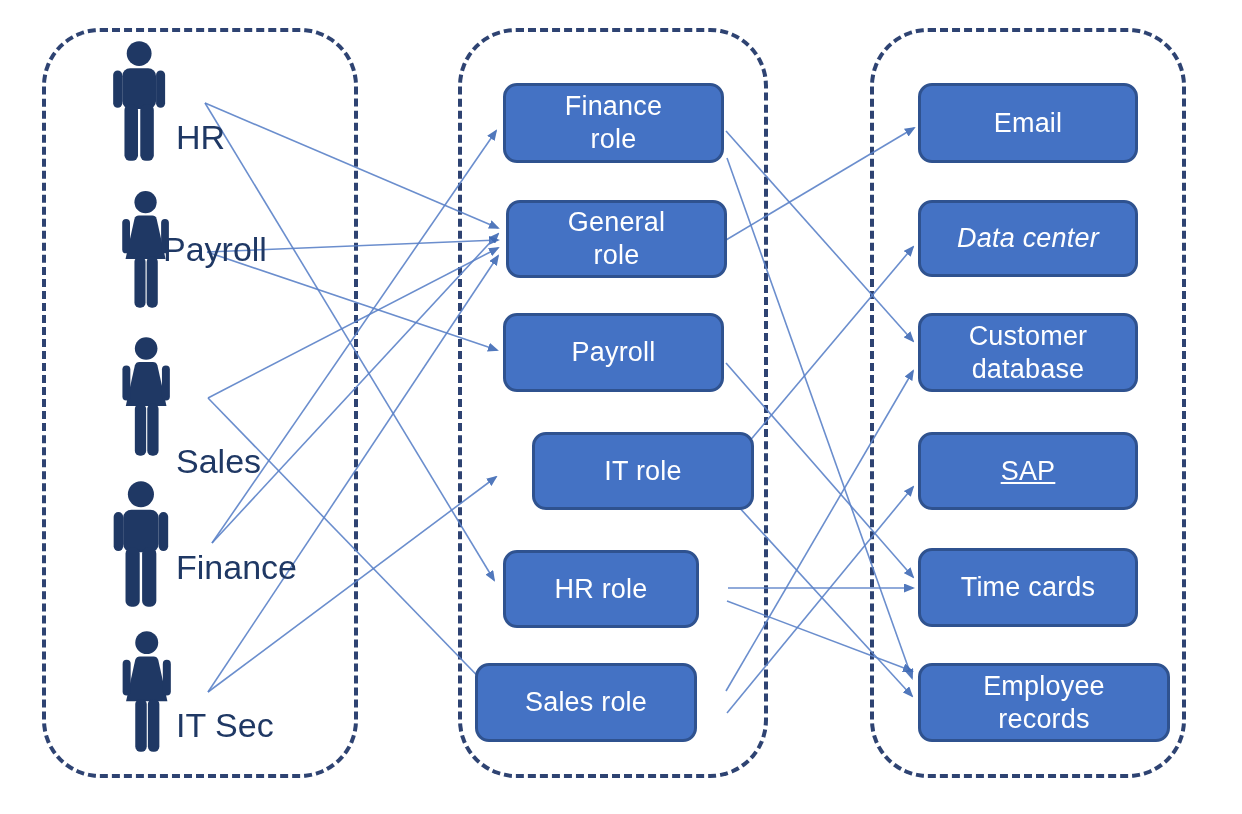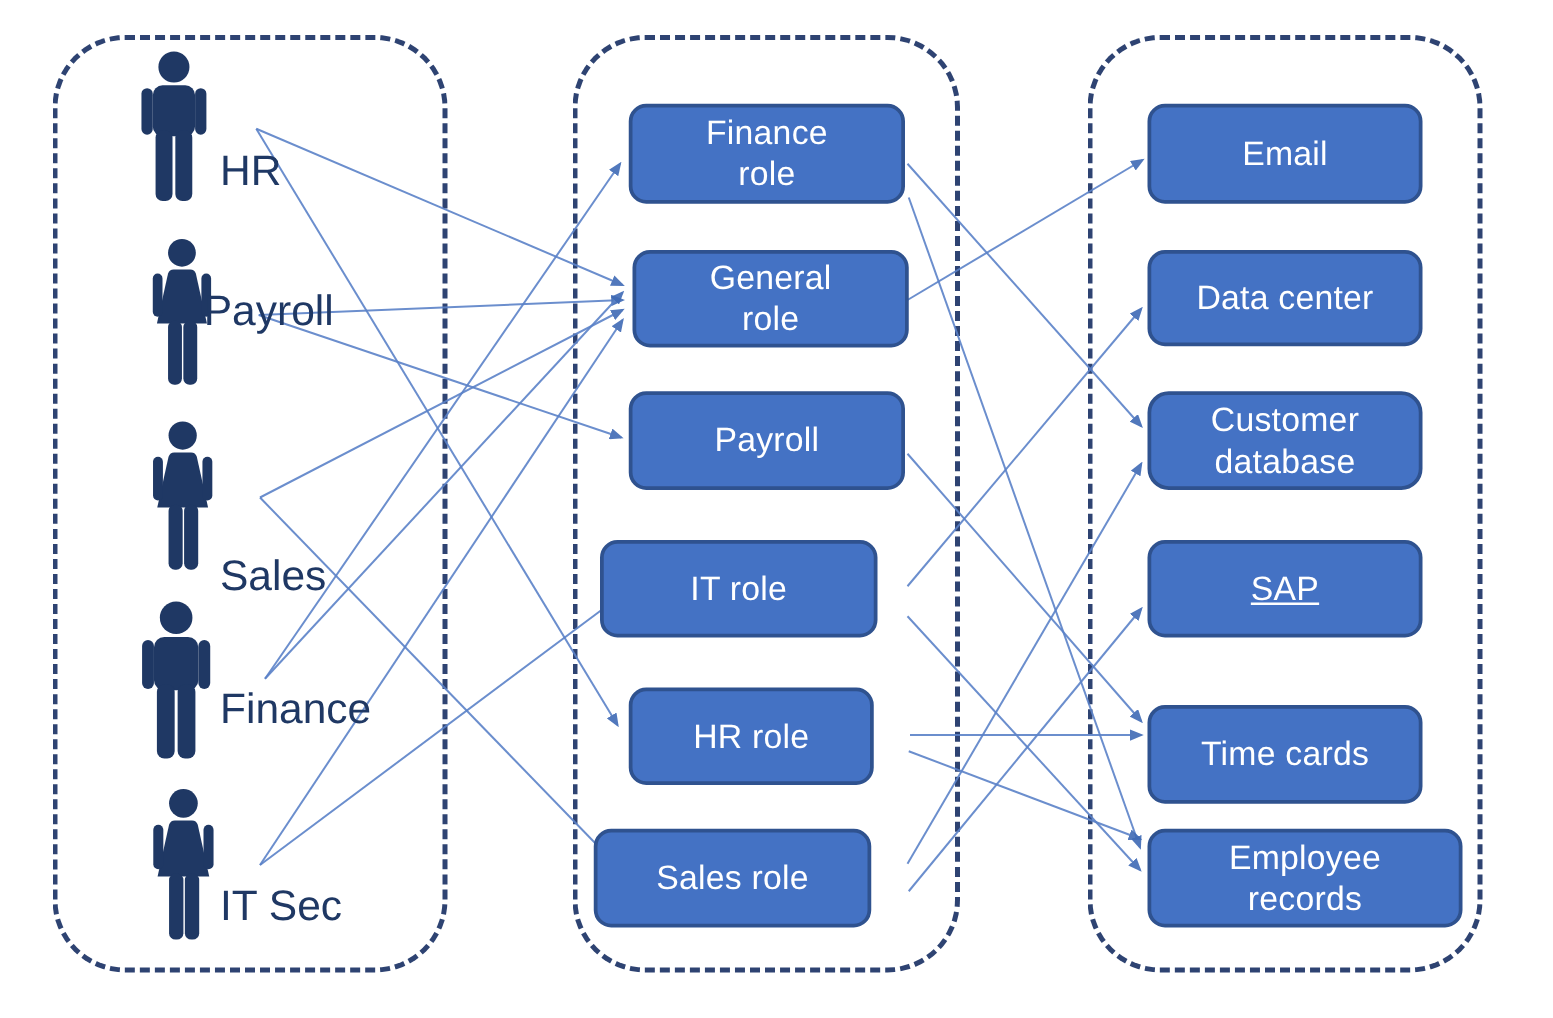--- a/index.html
+++ b/index.html
@@ -146,43 +146,43 @@
         <div>Finance</div>
         <div>role</div>
       </div>
       <div class="node-box" style="left: 506px; top: 200px; width: 221px; height: 78px;">
         <div>General</div>
         <div>role</div>
       </div>
       <div class="node-box" style="left: 503px; top: 313px; width: 221px; height: 79px;">
         <div>Payroll</div>
       </div>
-      <div class="node-box" style="left: 480px; top: 432px; width: 222px; height: 78px;">
+      <div class="node-box" style="left: 532px; top: 432px; width: 222px; height: 78px;">
         <div>IT role</div>
       </div>
       <div class="node-box" style="left: 503px; top: 550px; width: 196px; height: 78px;">
         <div>HR role</div>
       </div>
       <div class="node-box" style="left: 475px; top: 663px; width: 222px; height: 79px;">
         <div>Sales role</div>
       </div>
       <div class="node-box" style="left: 918px; top: 83px; width: 220px; height: 80px;">
         <div>Email</div>
       </div>
-      <div class="node-box" style="left: 918px; top: 200px; width: 220px; height: 77px;">
+      <div class="node-box" style="left: 918px; top: 200px; width: 220px; height: 77px; font-style: italic;">
         <div>Data center</div>
       </div>
-      <div class="node-box" style="left: 918px; top: 313px; width: 220px; height: 79px; border-radius: 17px;">
+      <div class="node-box" style="left: 918px; top: 313px; width: 220px; height: 79px;">
         <div>Customer</div>
         <div>database</div>
       </div>
       <div class="node-box" style="left: 918px; top: 432px; width: 220px; height: 78px; text-decoration: underline;">
         <div>SAP</div>
       </div>
-      <div class="node-box" style="left: 918px; top: 548px; width: 220px; height: 79px; margin-top: 16px;">
+      <div class="node-box" style="left: 918px; top: 548px; width: 220px; height: 79px;">
         <div>Time cards</div>
       </div>
       <div class="node-box" style="left: 918px; top: 663px; width: 252px; height: 79px;">
         <div>Employee</div>
         <div>records</div>
       </div>
     </div>
 </div>
 
 </body></html>

